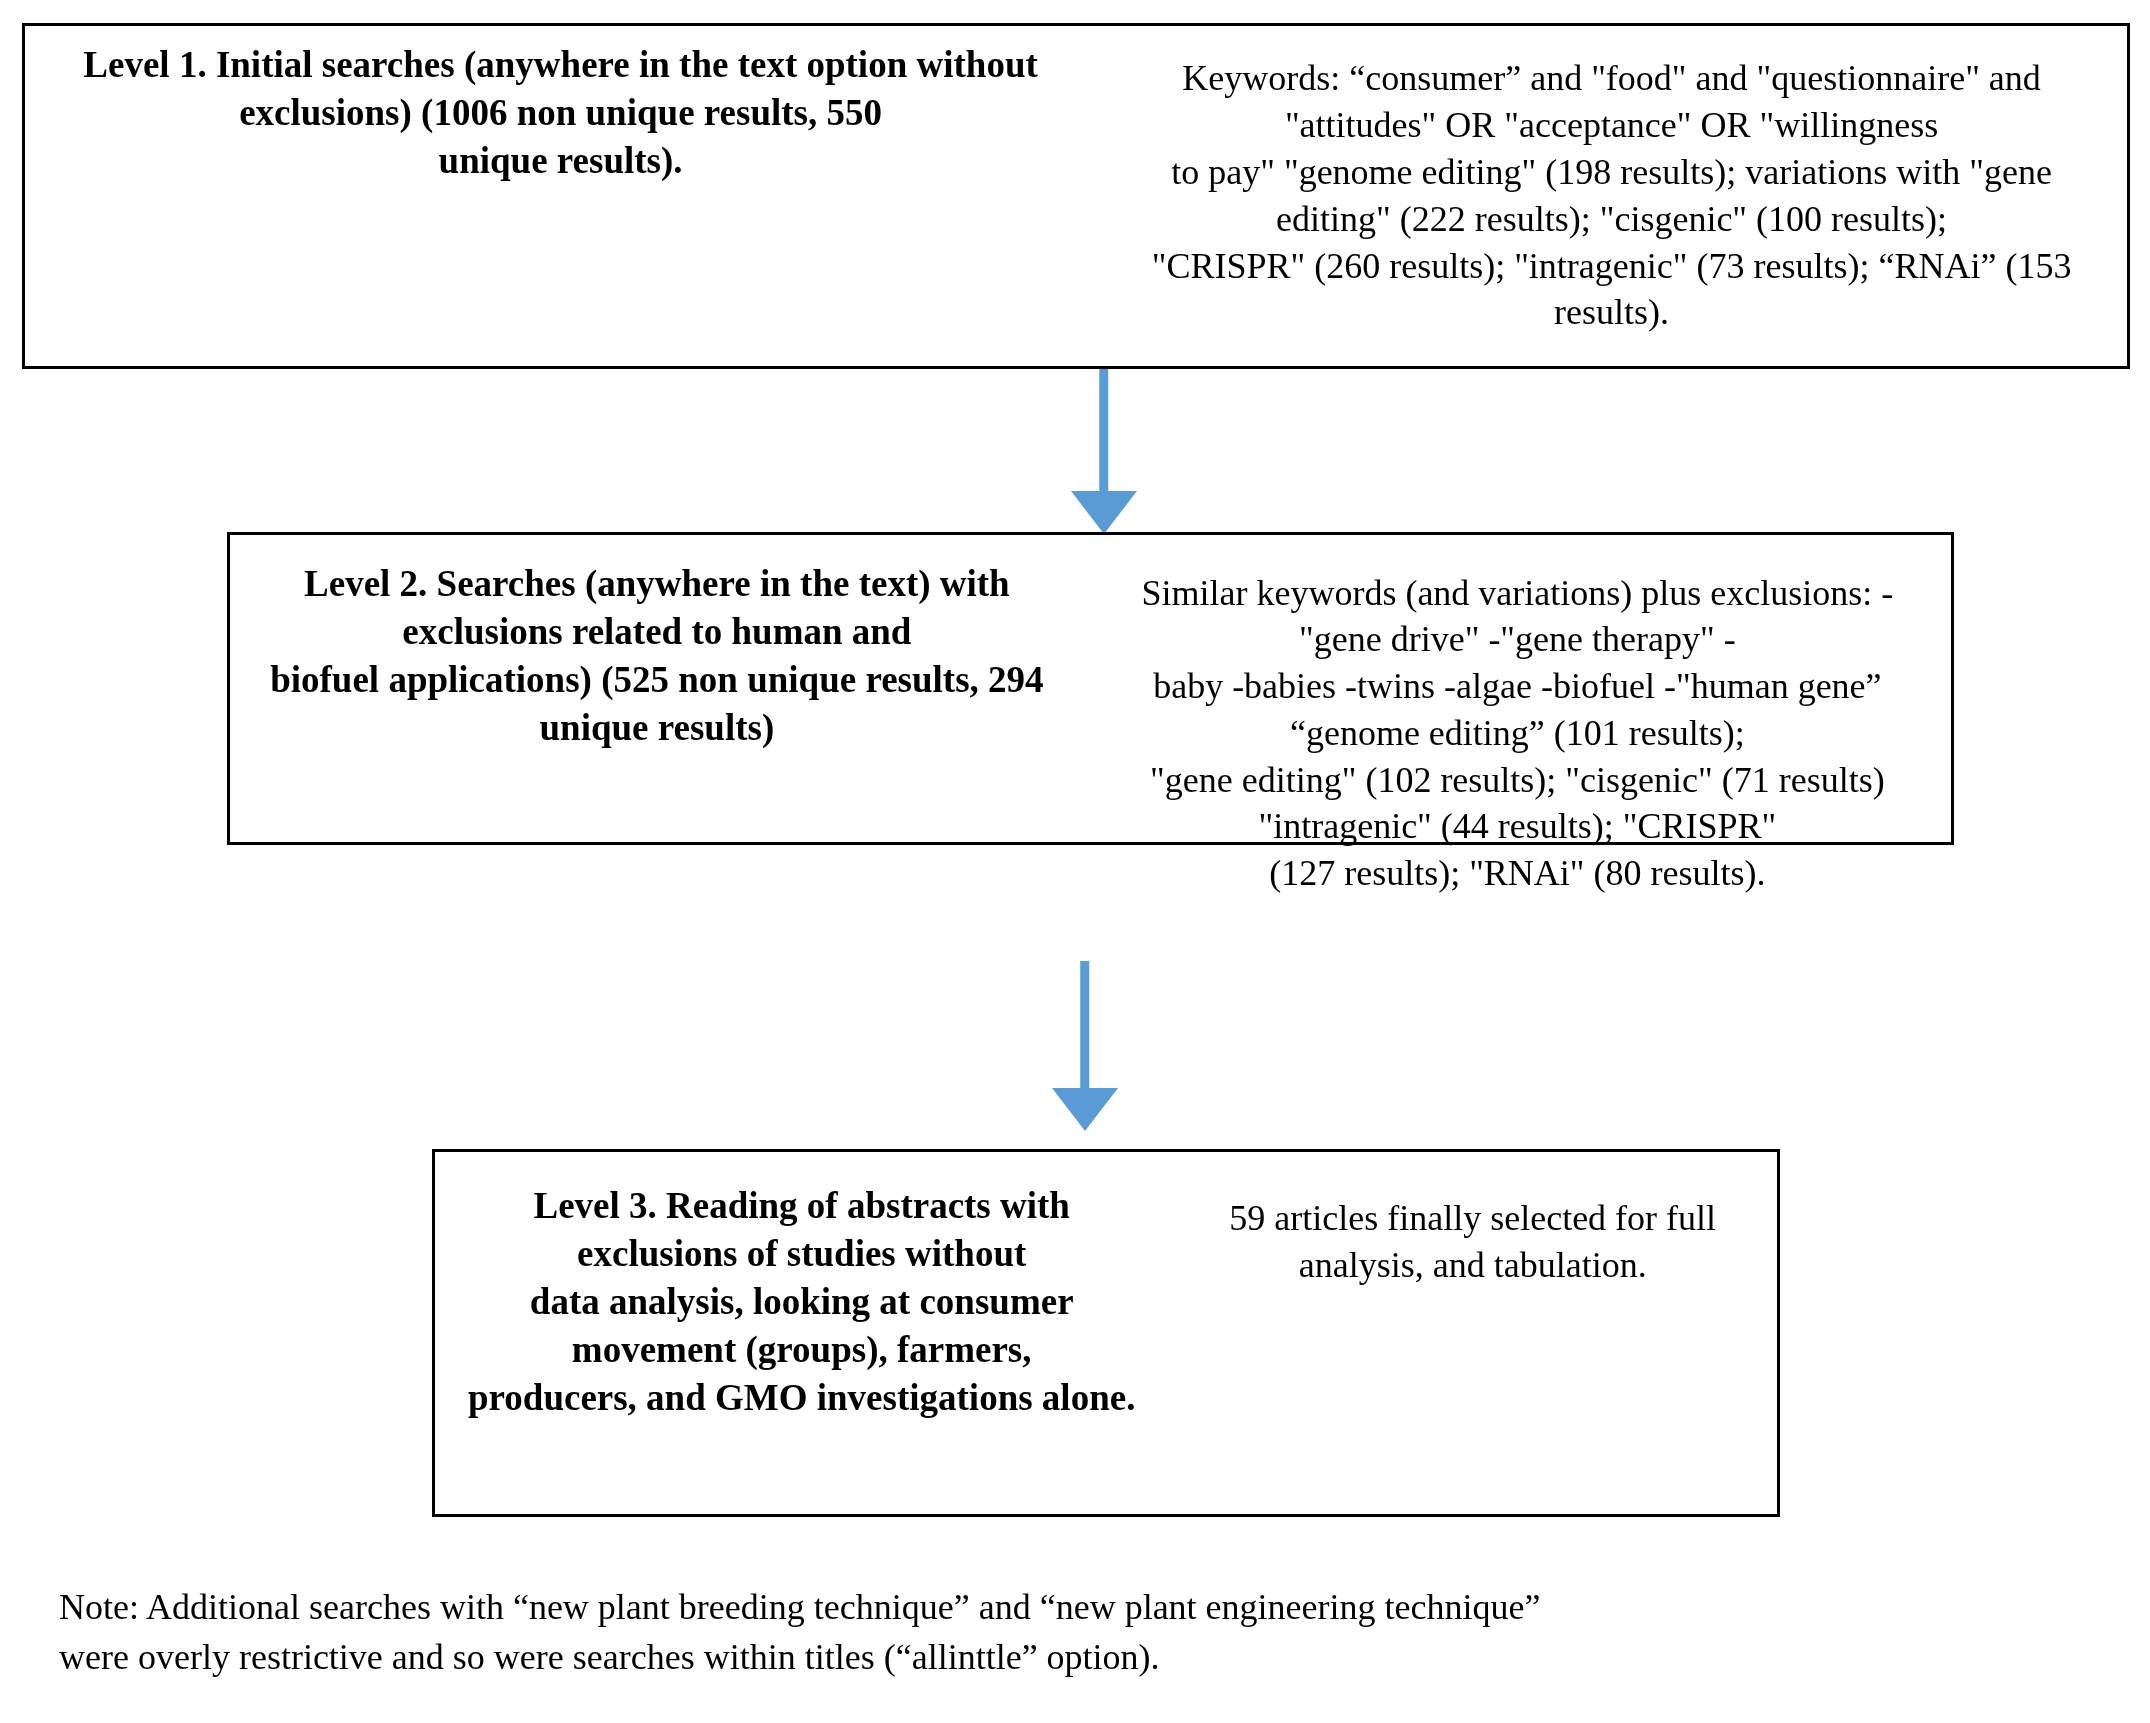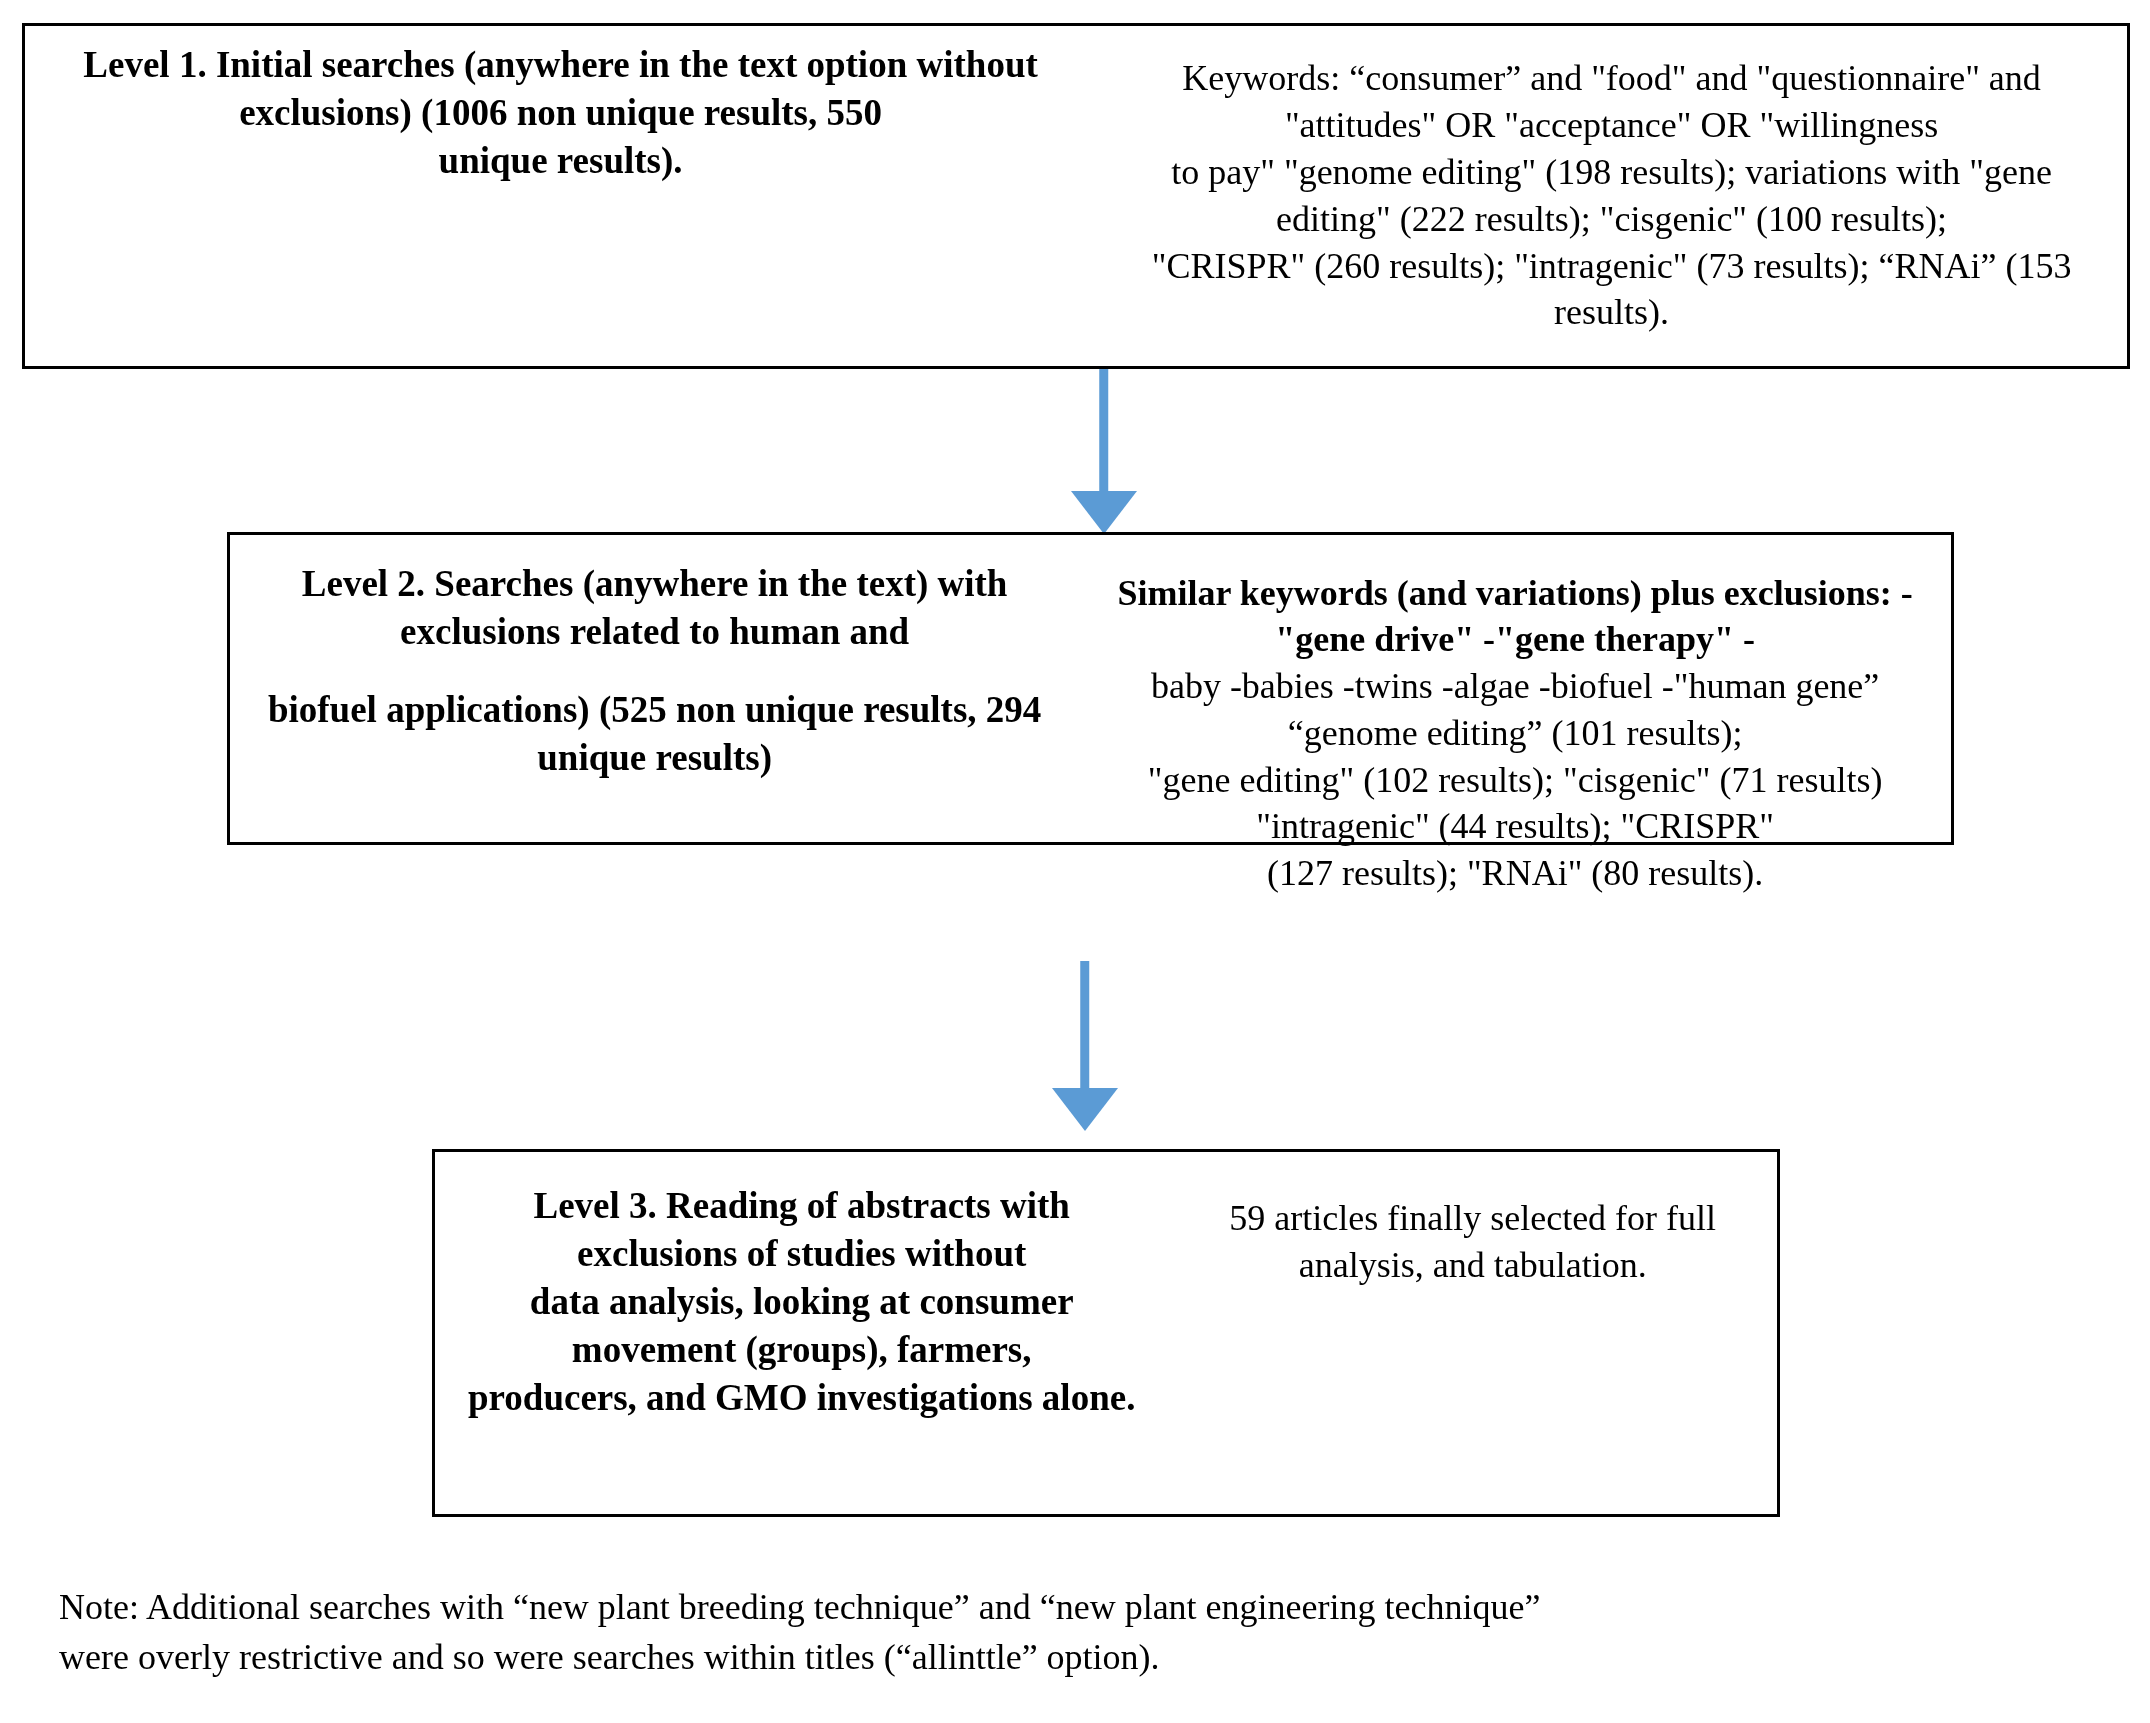--- a/index.html
+++ b/index.html
@@ -148,24 +148,24 @@
   </div>
 
   <div class="arrow" id="arrow-1">
     <div class="shaft"></div>
     <div class="head"></div>
   </div>
 
   <div class="flow-box" id="box-level-2">
     <div class="box-title">
       <span style="display: block;">Level 2. Searches (anywhere in the text) with exclusions related to human and</span>
-      <span style="display: block; margin-top: 30px;">biofuel applications) (525 non unique results, 294 unique results)</span>
+      <span style="display: block;">biofuel applications) (525 non unique results, 294 unique results)</span>
     </div>
     <div class="box-body">
-      <span style="display: block; font-weight: bold;">Similar keywords (and variations) plus exclusions: -"gene drive" -"gene therapy" -</span>
+      <span style="display: block;">Similar keywords (and variations) plus exclusions: -"gene drive" -"gene therapy" -</span>
       <span style="display: block; font-family: Liberation Serif, serif;">baby -babies -twins -algae -biofuel -"human gene” “genome editing” (101 results);</span>
       <span style="display: block;">"gene editing" (102 results); "cisgenic" (71 results) "intragenic" (44 results); "CRISPR"</span>
       <span style="display: block;">(127 results); "RNAi" (80 results).</span>
     </div>
   </div>
 
   <div class="arrow" id="arrow-2">
     <div class="shaft"></div>
     <div class="head"></div>
   </div>

